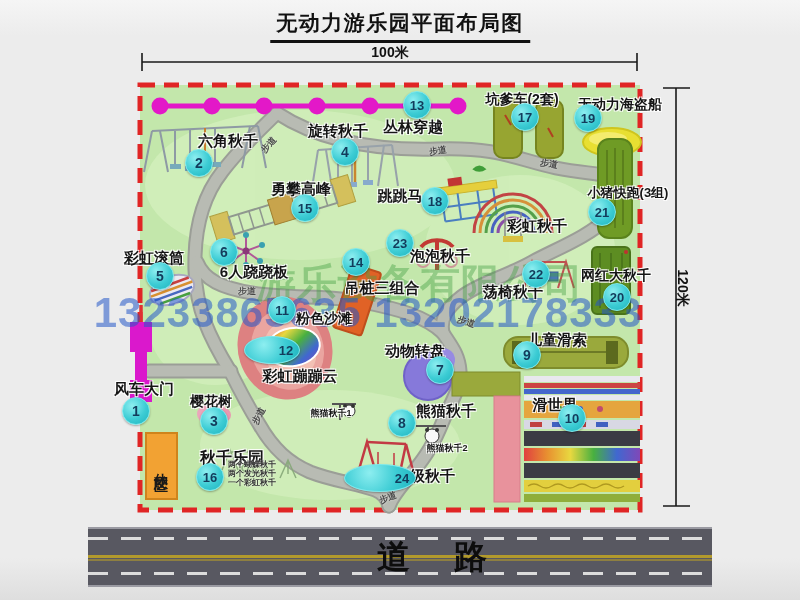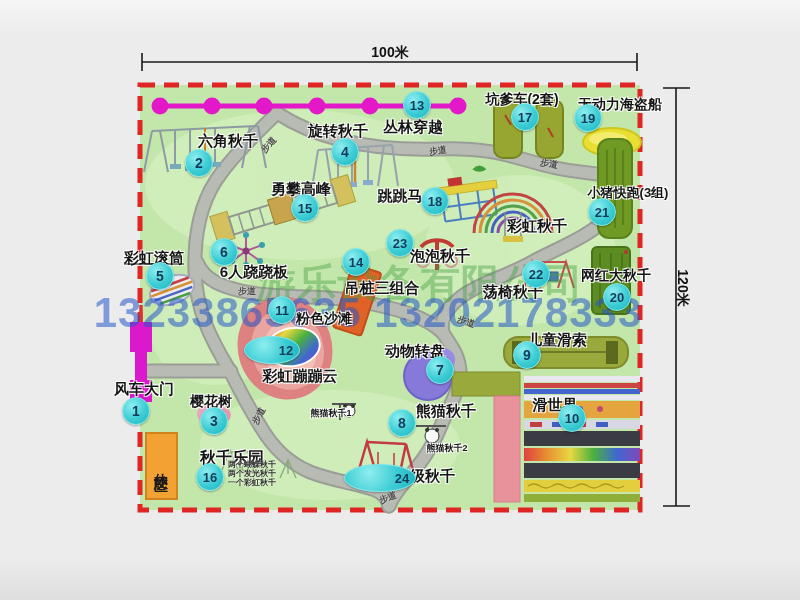--- a/index.html
+++ b/index.html
@@ -294,20 +294,21 @@
       <path d="M222 470 L230 450 L238 470 M252 472 L260 452 L268 472 M230 452 H262"></path>
       <path d="M240 455 V466 M250 455 V466"></path>
       <circle cx="245" cy="468" r="3"></circle>
       <path d="M280 478 L288 460 L296 478 M288 462 V474"></path>
     </g>
   </svg>
 
   <div id="wm-company">游乐设备有限公司</div>
   <div id="wm-phone">13233865635 13202178333</div>
 
+  <div id="title">无动力游乐园平面布局图</div>
   <div class="dim-label" style="left:390px;top:44px;transform:translateX(-50%);">100米</div>
   <div class="dim-label" style="left:682px;top:288px;transform:translate(-50%,-50%) rotate(90deg);">120米</div>
 
   <div id="rest-area">
     <span>休憩区</span>
   </div>
 
   <div id="labels" class="abs" style="left:0;top:0;width:800px;height:600px;">
       <div class="lbl" style="left: 144px; top: 388px; font-size: 15px;">风车大门</div>
       <div class="badge" style="left: 136px; top: 411px; font-size: 14px;">1</div>
@@ -365,14 +366,21 @@
       <div class="trail" style="left: 549px; top: 164px; font-size: 9px; transform: translate(-50%, -50%) rotate(10deg);">步道</div>
       <div class="trail" style="left: 247px; top: 291px; font-size: 9px; transform: translate(-50%, -50%) rotate(0deg);">步道</div>
       <div class="trail" style="left: 466px; top: 322px; font-size: 9px; transform: translate(-50%, -50%) rotate(18deg);">步道</div>
       <div class="trail" style="left: 259px; top: 416px; font-size: 9px; transform: translate(-50%, -50%) rotate(-62deg);">步道</div>
       <div class="trail" style="left: 388px; top: 498px; font-size: 9px; transform: translate(-50%, -50%) rotate(-20deg);">步道</div>
       <div class="note" style="left: 228px; top: 464px; font-size: 8px; transform: translateY(-50%);">两个蝴蝶秋千</div>
       <div class="note" style="left: 228px; top: 473px; font-size: 8px; transform: translateY(-50%);">两个发光秋千</div>
       <div class="note" style="left: 228px; top: 482px; font-size: 8px; transform: translateY(-50%);">一个彩虹秋千</div>
     </div>
 
+  <div id="road">
+    <div class="road-dash" style="top:8px;"></div>
+    <div class="road-yellow" style="top:26px;"></div>
+    <div class="road-yellow" style="top:30px;height:1.5px;opacity:.6;"></div>
+    <div class="road-dash" style="top:43px;"></div>
+    <div id="road-label">道路</div>
+  </div>
 
 </div>
 
 </body></html>

